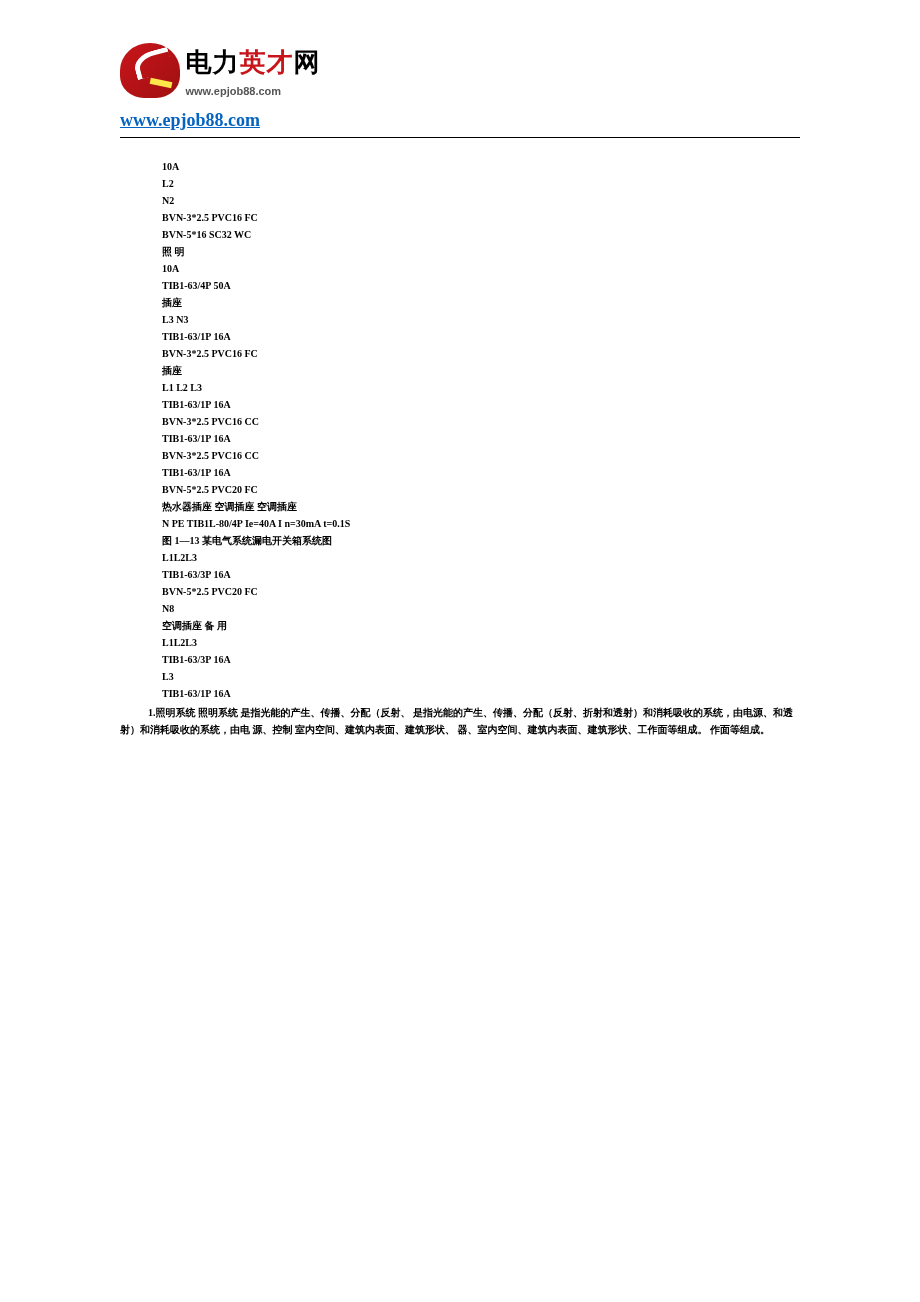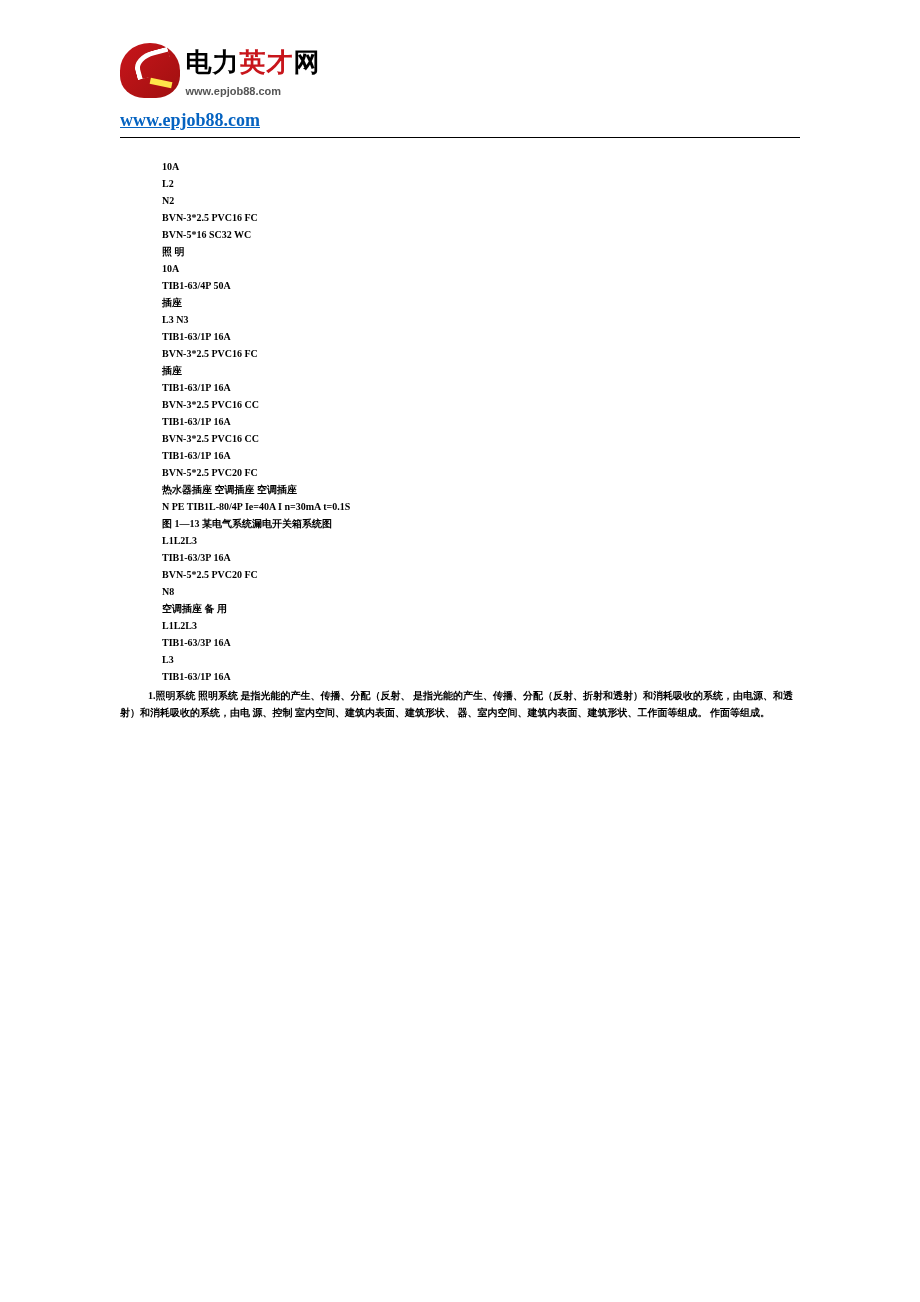--- a/index.html
+++ b/index.html
@@ -132,20 +132,21 @@
     <div class="line">BVN-3*2.5 PVC16 FC</div>
     <div class="line">BVN-5*16 SC32 WC</div>
     <div class="line">照 明</div>
     <div class="line">10A</div>
     <div class="line">TIB1-63/4P 50A</div>
     <div class="line">插座</div>
     <div class="line">L3 N3</div>
     <div class="line">TIB1-63/1P 16A</div>
     <div class="line">BVN-3*2.5 PVC16 FC</div>
     <div class="line">插座</div>
+    <div class="line">L1 L2 L3</div>
     <div class="line">TIB1-63/1P 16A</div>
     <div class="line">BVN-3*2.5 PVC16 CC</div>
     <div class="line">TIB1-63/1P 16A</div>
     <div class="line">BVN-3*2.5 PVC16 CC</div>
     <div class="line">TIB1-63/1P 16A</div>
     <div class="line">BVN-5*2.5 PVC20 FC</div>
     <div class="line">热水器插座 空调插座 空调插座</div>
     <div class="line">N PE TIB1L-80/4P Ie=40A I n=30mA t=0.1S</div>
     <div class="line">图 1—13 某电气系统漏电开关箱系统图</div>
     <div class="line">L1L2L3</div>

